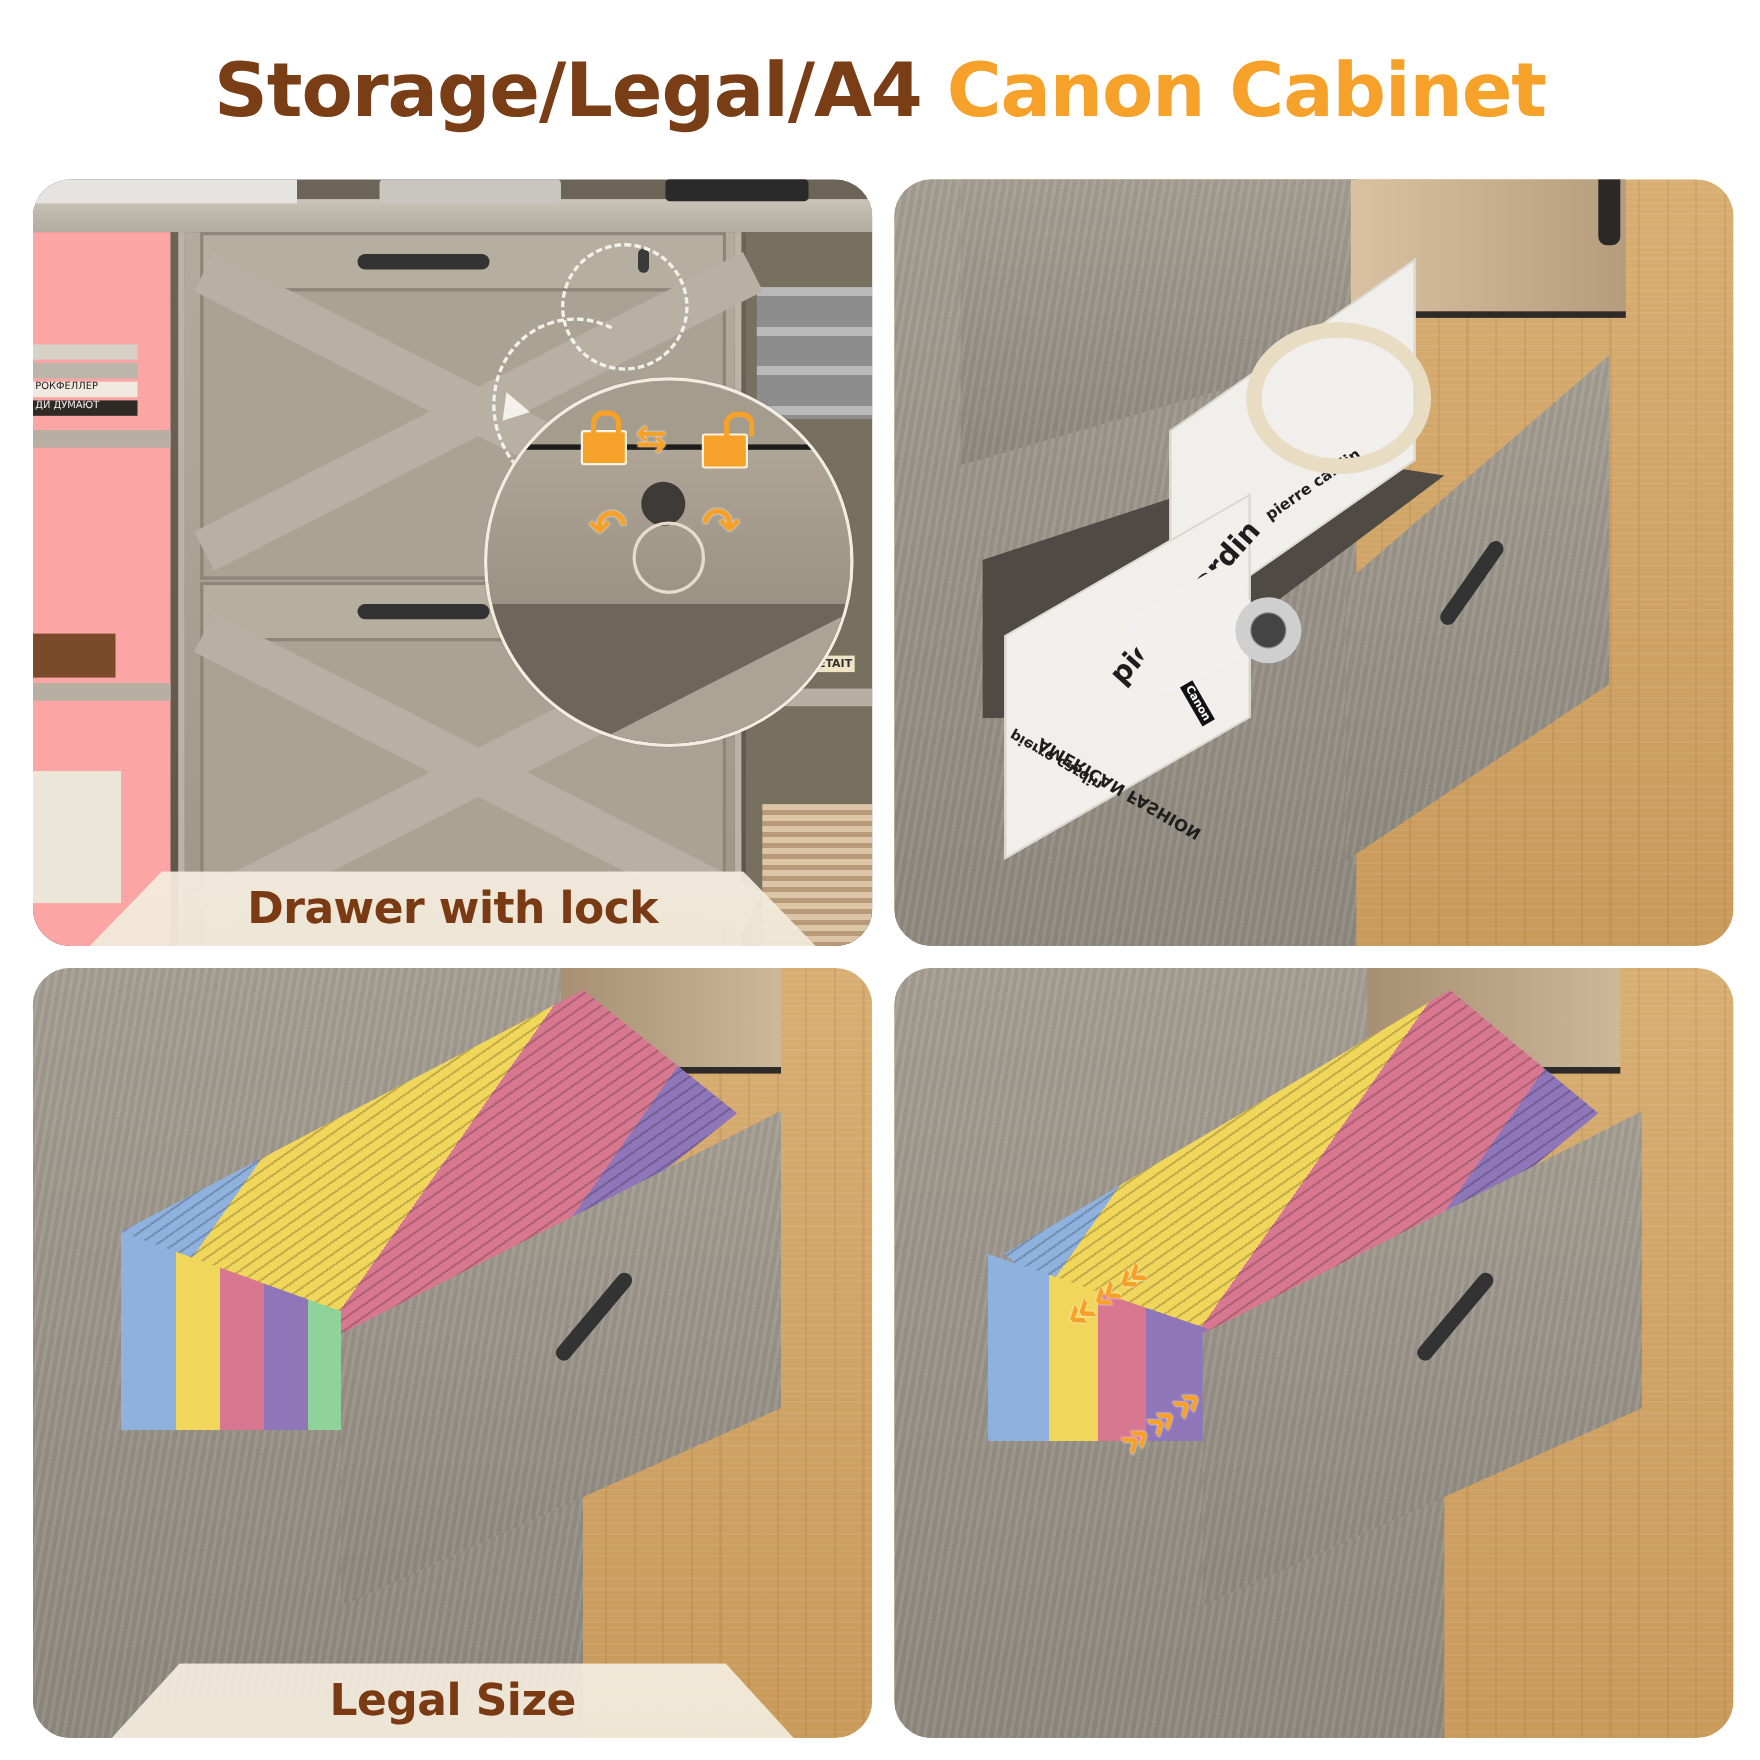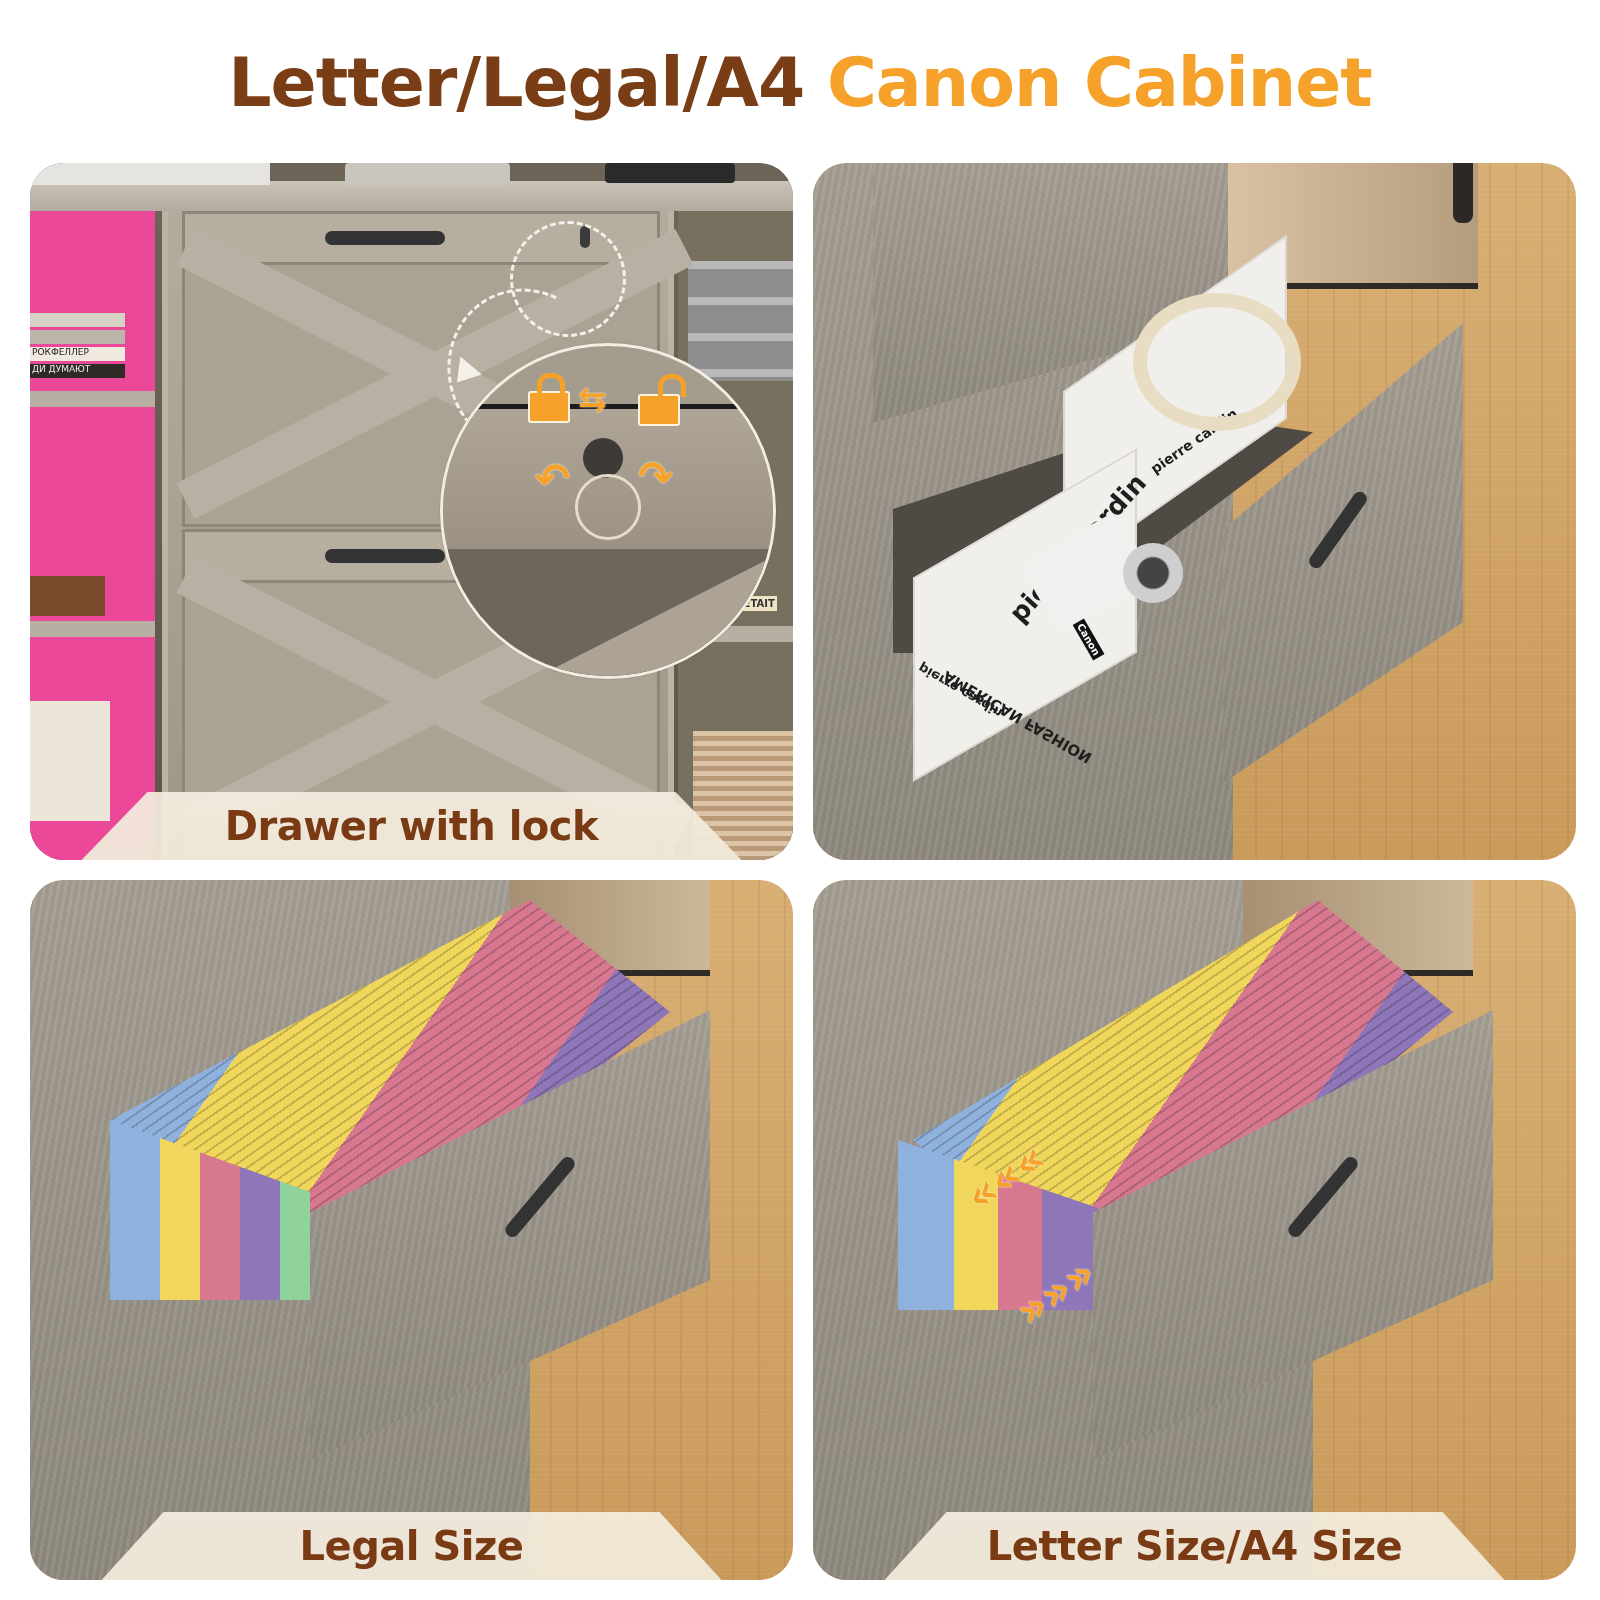--- a/index.html
+++ b/index.html
@@ -32,42 +32,42 @@
   
   .p1-bg{position:absolute;inset:0;background:linear-gradient(180deg,#6b6457,#5d564b);}
   .p1-top{position:absolute;left:0;top:18px;width:100%;height:30px;background:linear-gradient(180deg,#c9c3b8,#b2ab9f);}
   .p1-cab{position:absolute;left:132px;top:48px;width:500px;height:650px;background:linear-gradient(180deg,#b3ab9c,#9e9788);border-left:6px solid #bbb4a6;border-right:6px solid #bbb4a6;}
   .drawer{position:absolute;left:14px;width:472px;border:3px solid #8c8578;background:#aaa293;}
   .drawer .rail{position:absolute;left:0;top:0;width:100%;height:48px;background:#b6ae9f;border-bottom:3px solid #8c8578;}
   .drawer .x1,.drawer .x2{position:absolute;left:-30px;top:150px;width:560px;height:40px;background:#b8b1a3;}
   .drawer .x1{transform:rotate(27deg);}
   .drawer .x2{transform:rotate(-27deg);}
   .handle{position:absolute;height:14px;background:#333;border-radius:8px;}
-  .shelf-l{position:absolute;left:0;top:48px;width:125px;height:650px;background:#ec4899;}
+  .shelf-l{position:absolute;left:0;top:48px;width:125px;height:650px;background:#fca5a5;}
   .shelf-l .board{position:absolute;left:0;width:125px;height:16px;background:#b7b0a2;}
   .shelf-r{position:absolute;right:0;top:48px;width:115px;height:650px;background:#77705f;}
   .shelf-r .board{position:absolute;left:0;width:115px;height:16px;background:#b7b0a2;}
   .books{position:absolute;left:0;width:95px;}
   .books div{height:14px;margin-bottom:3px;}
   .magnifier{position:absolute;left:410px;top:180px;width:330px;height:330px;border-radius:50%;border:3px solid #f3ece0;background:#a49c8d;overflow:hidden;box-shadow:0 0 0 1px rgba(0,0,0,0.05);}
   .dashed-circle{position:absolute;left:480px;top:58px;width:110px;height:110px;border-radius:50%;border:3px dashed #f4f0ea;}
   .dashed-arc{position:absolute;left:418px;top:125px;width:150px;height:160px;border-radius:50%;border:3px dashed #f4f0ea;border-right-color:transparent;border-bottom-color:transparent;transform:rotate(-20deg);}
   .arrow-head{position:absolute;left:420px;top:200px;width:0;height:0;border-left:14px solid transparent;border-right:14px solid transparent;border-top:22px solid #f4f0ea;transform:rotate(40deg);}
   .lock-icon{position:absolute;width:38px;height:28px;background:#f5a12a;border:2px solid #fff3dd;border-radius:3px;}
   .lock-icon::before{content:"";position:absolute;left:7px;top:-20px;width:18px;height:18px;border:5px solid #f5a12a;border-bottom:none;border-radius:12px 12px 0 0;}
   .lock-open::before{left:18px;top:-22px;}
   .orange{color:#f5a12a;font-weight:bold;position:absolute;font-size:42px;line-height:1;text-shadow:0 0 2px #fff;}
   .book{position:absolute;background:#f0efeb;border:2px solid #dad7d0;}
   .book-text{position:absolute;color:#1e1e1e;font-weight:bold;white-space:nowrap;}
 </style>
 </head>
 <body>
 
 <div class="title">
-  <span class="t1">Letter/Legal/A4</span>
+  <span class="t1">Storage/Legal/A4</span>
   <span class="t2">Canon Cabinet</span>
 </div>
 
 <div class="panel" id="p1">
   <div class="p1-bg"></div>
   <div class="p1-top"></div>
   <div style="position:absolute;left:0;top:0;width:240px;height:22px;background:#e6e4e0;"></div>
   <div style="position:absolute;left:315px;top:0;width:165px;height:22px;background:#c9c6c0;border-radius:4px;"></div>
   <div style="position:absolute;left:575px;top:0;width:130px;height:20px;background:#2a2a2a;border-radius:4px;"></div>
 
@@ -184,16 +184,13 @@
     <div style="position:absolute;left:30px;top:0;width:540px;height:400px;clip-path:polygon(0 60%,75% 0,100% 28%,35% 100%);
       background:repeating-linear-gradient(145deg,rgba(0,0,0,0.18) 0 2px,transparent 2px 9px);"></div>
     <div style="position:absolute;left:15px;top:240px;width:200px;height:170px;clip-path:polygon(0 0,100% 40%,100% 100%,0 100%);
       background:linear-gradient(90deg,#8fb1dd 0 28%,#f0d65a 28% 50%,#d77890 50% 72%,#8e76b8 72% 100%);"></div>
     <div class="orange" style="left:80px;top:255px;font-size:44px;transform:rotate(-35deg);">«««</div>
     <div class="orange" style="left:130px;top:370px;font-size:44px;transform:rotate(-35deg);">»»»</div>
     <div class="wood-gray" style="position:absolute;left:210px;top:110px;width:400px;height:450px;clip-path:polygon(0 45%,100% 0,100% 60%,0 100%);"></div>
     <div class="handle" style="left:390px;top:290px;width:100px;transform:rotate(-50deg);"></div>
   </div>
 
-  <div class="caption" style="width:620px;">
-    <span>Letter Size/A4 Size</span>
-  </div>
 </div>
 
 </body></html>

